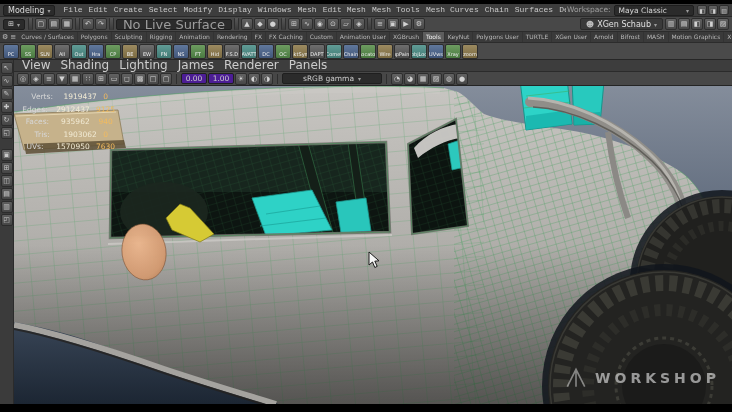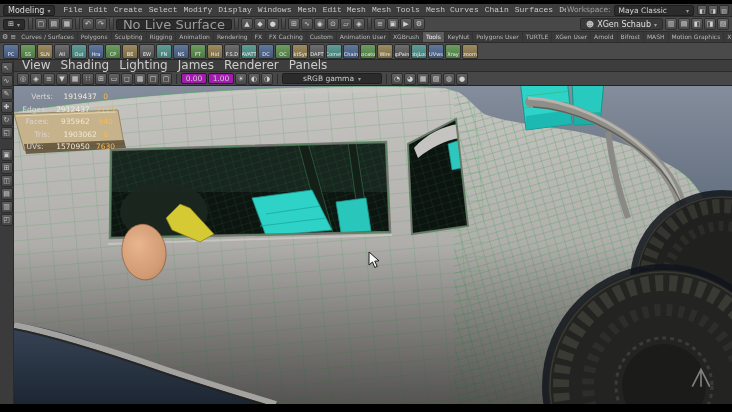--- a/index.html
+++ b/index.html
@@ -64,21 +64,21 @@
   .tool { width:12px; height:12px; background:linear-gradient(#5e5e5e,#454545); border:1px solid #2c2c2c;
           border-radius:2px; color:#c8c8c8; font-size:7px; line-height:10px; text-align:center; }
   .tool-gap { height:8px; }
   .panel { flex:1; display:flex; flex-direction:column; }
   .panel-menu { height:12px; background:#3d3d3d; border-bottom:1px solid #2b2b2b;
                 display:flex; align-items:center; padding:0 4px; gap:2px; }
   .pm-item { font-size:12px; color:#cccccc; padding:0 4px; line-height:11px; }
   .vp-toolbar { height:14px; background:#474747; border-bottom:1px solid #242424;
                 display:flex; align-items:center; padding:0 3px; gap:1px; overflow:hidden; }
   .vsep { width:1px; height:10px; background:#2e2e2e; margin:0 3px; }
-  .vp-field { background:#a21caf; border:1px solid #1f1f1f; border-radius:2px; color:#cccccc;
+  .vp-field { background:#4c1d95; border:1px solid #1f1f1f; border-radius:2px; color:#cccccc;
               font-size:7.5px; width:26px; height:11px; text-align:center; line-height:9px; }
   .vp-dropdown { background:#2b2b2b; border:1px solid #1f1f1f; border-radius:2px; color:#cccccc;
                  font-size:7.5px; height:11px; display:flex; align-items:center; gap:4px; padding:0 20px; }
 
   
   .viewport { position:relative; width:718px; height:318px; overflow:hidden; background:#1c2633; }
   .viewport svg.scene { display:block; }
   .hud { position:absolute; left:6px; top:3px; line-height:9.5px;text-align:center; }
   .hud-label { display:inline-block; width:30px; color:#d6d6d6; font-size:7.5px; }
   .hud-total { display:inline-block; width:46px; color:#f1ead4; font-size:7.5px; }
@@ -484,20 +484,21 @@
             <div class="hud-row">
             <span class="hud-label">UVs:</span><span class="hud-total">1570950</span><span class="hud-sel">7630</span>
           </div>
           </div>
 
         <div class="watermark">
           <svg width="24" height="24" viewBox="0 0 22 22">
             <path d="M3,19 L11,3 L19,19 M11,3 L11,19" stroke="rgba(255,255,255,0.8)" stroke-width="1.5" fill="none"></path>
           </svg>
           <div class="wm-text">
+            <div class="wm-line2">WORKSHOP</div>
           </div>
         </div>
 
         <div class="cursor">
           <svg width="12" height="18" viewBox="0 0 12 18">
             <path d="M1,1 L1,14 L4.5,11 L6.8,16.5 L9.2,15.4 L6.8,10.2 L11,9.8 Z" fill="#f5f5f5" stroke="#1a1a1a" stroke-width="1"></path>
           </svg>
         </div>
       </div>
     </div>

